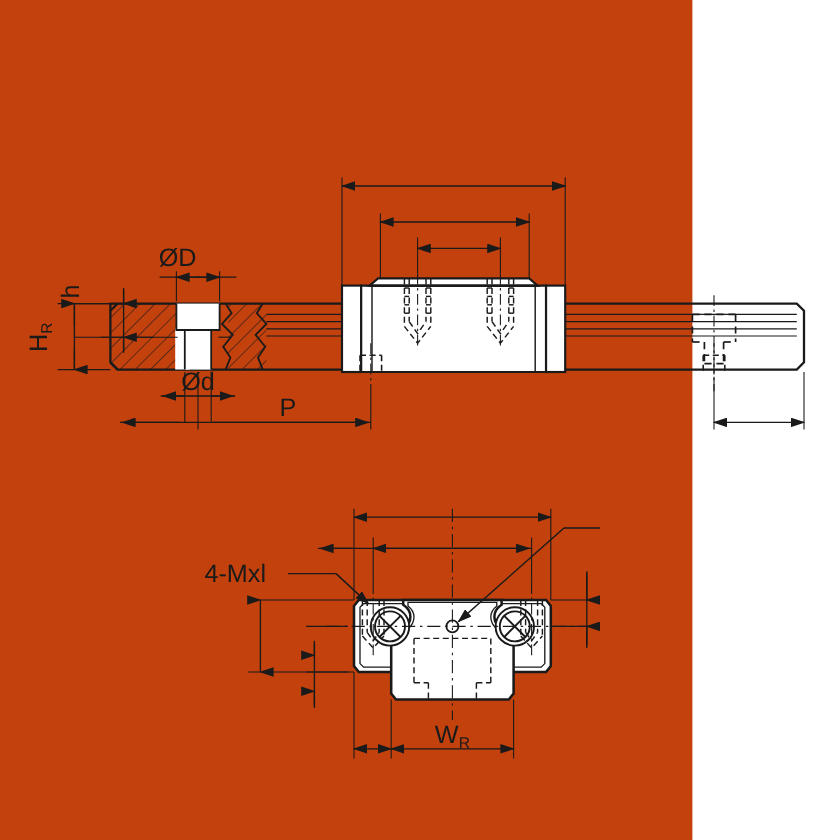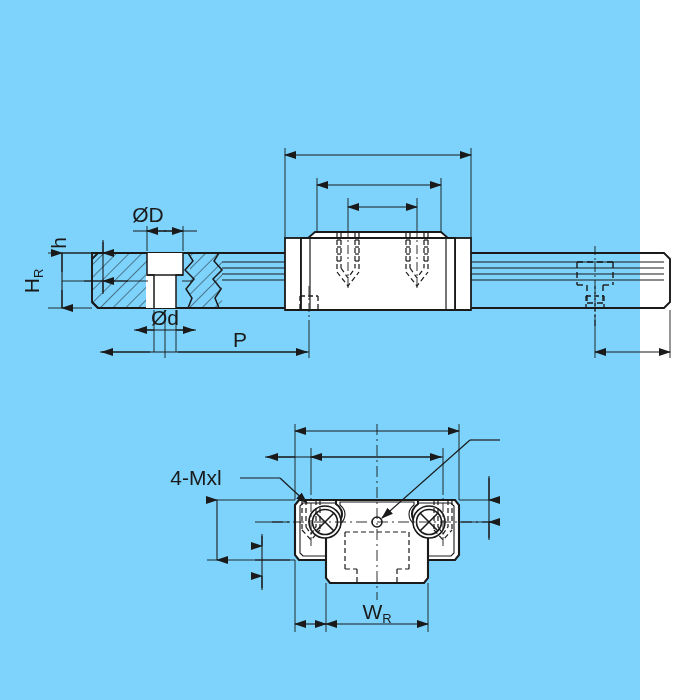--- a/index.html
+++ b/index.html
@@ -1,17 +1,17 @@
 <!DOCTYPE html>
 <html><head>
 <meta charset="utf-8">
 <style>
   html,body{margin:0;padding:0;background:#ffffff;}
   body{width:700px;height:700px;font-family:"Liberation Sans",sans-serif;overflow:hidden;}
-  #stage{position:relative;width:640px;height:700px;background:#7dd3fc;}
+  #stage{position:relative;width:577px;height:700px;background:#c2410c;}
   svg{display:block;}
   .lbl{font-family:"Liberation Sans",sans-serif;fill:#1a1a1a;font-size:21px;}
   .lbl-sub{font-family:"Liberation Sans",sans-serif;fill:#1a1a1a;font-size:13px;}
 </style>
 </head>
 <body>
 
 <div id="stage">
 <svg width="700" height="700" viewBox="0 0 700 700">
 

